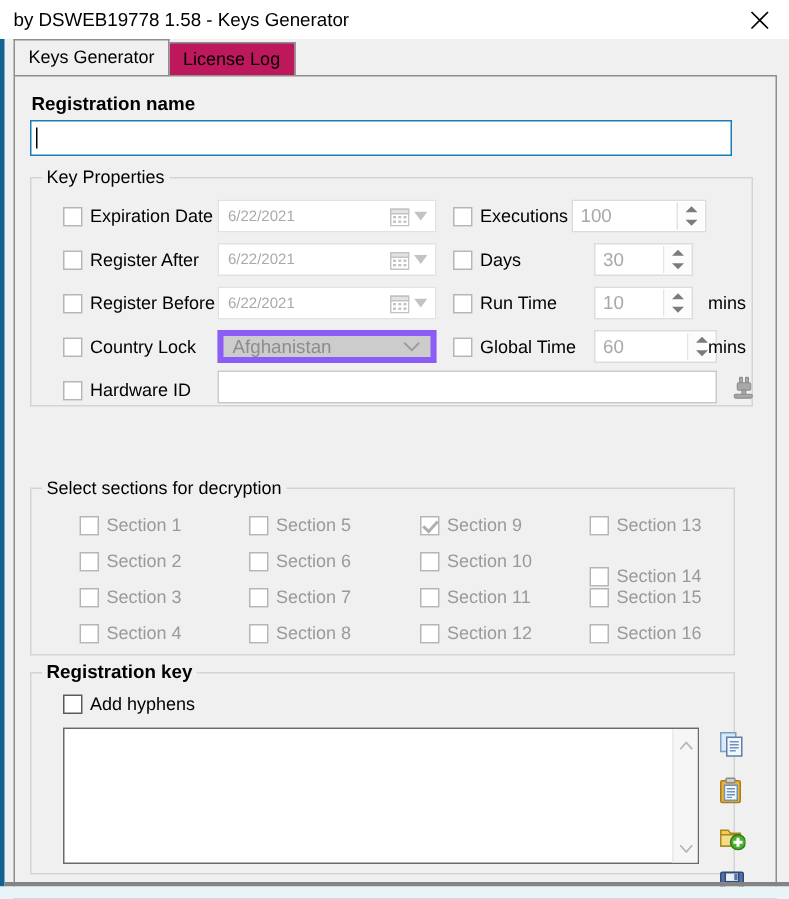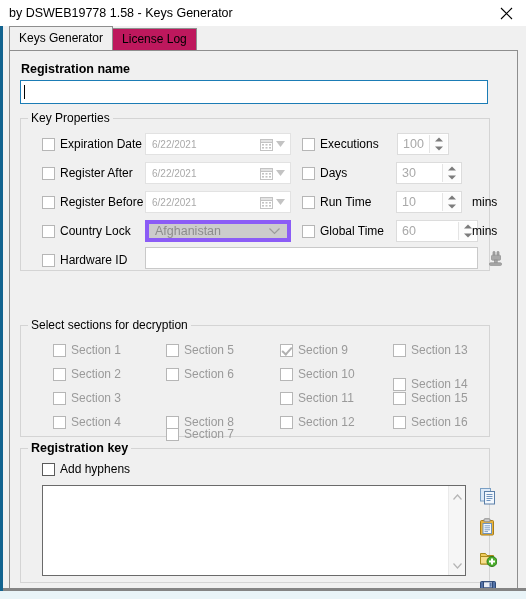--- a/index.html
+++ b/index.html
@@ -255,21 +255,21 @@
     </div>
   </div>
 
   <div class="tabpage">
 
     <div class="bold-label" style="position:absolute; left:11px; top:11px;">Registration name</div>
     <div class="txtinput" style="left:10px; top:29px; width:468px; height:24px;">
       <span class="caret"></span>
     </div>
 
-    <div class="groupbox" style="left:10px; top:67px; width:468px; height:151px;">
+    <div class="groupbox" style="left:10px; top:67px; width:468px; height:151px;padding-left:12px;">
       <div class="gb-title">Key Properties</div>
 
       <div class="cbrow" style="left:21px; top:18px;">
         <span class="cb disabled"></span>
         <span class="lbl">Expiration Date</span>
       </div>
       <div class="cbrow" style="left:21px; top:47px;">
         <span class="cb disabled"></span>
         <span class="lbl">Register After</span>
       </div>
@@ -379,21 +379,21 @@
       </div>
       <div class="cbrow" style="left:281px; top:76px;">
         <span class="cb disabled"></span>
         <span class="lbl">Run Time</span>
       </div>
       <div class="cbrow" style="left:281px; top:105px;">
         <span class="cb disabled"></span>
         <span class="lbl">Global Time</span>
       </div>
 
-      <div class="spinfield" style="left:376px; top:14px; width:52px; height:22px;">
+      <div class="spinfield" style="left:360px; top:14px; width:90px; height:22px;">
         <span class="val">100</span>
         <span class="spin-btns">
           <span class="sb">
               <svg width="8" height="5" viewBox="0 0 8 5">
                 <path d="M0 4.5 L4 0.5 L8 4.5 Z" fill="#7b7b7b"></path>
               </svg>
             </span>
           <span class="sb">
               <svg width="8" height="5" viewBox="0 0 8 5">
                 <path d="M0 0.5 L8 0.5 L4 4.5 Z" fill="#7b7b7b"></path>
@@ -485,21 +485,21 @@
         </div>
       <div class="cbrow dim" style="left:372px; top:51px;">
           <span class="cb disabled"></span>
           <span class="lbl">Section 14</span>
         </div>
 
       <div class="cbrow dim" style="left:32px; top:65px;">
           <span class="cb disabled"></span>
           <span class="lbl">Section 3</span>
         </div>
-      <div class="cbrow dim" style="left:145px; top:65px;margin-top:36px;">
+      <div class="cbrow dim" style="left:145px; top:65px;">
           <span class="cb disabled"></span>
           <span class="lbl">Section 7</span>
         </div>
       <div class="cbrow dim" style="left:259px; top:65px;">
           <span class="cb disabled"></span>
           <span class="lbl">Section 11</span>
         </div>
       <div class="cbrow dim" style="left:372px; top:65px;">
           <span class="cb disabled"></span>
           <span class="lbl">Section 15</span>

